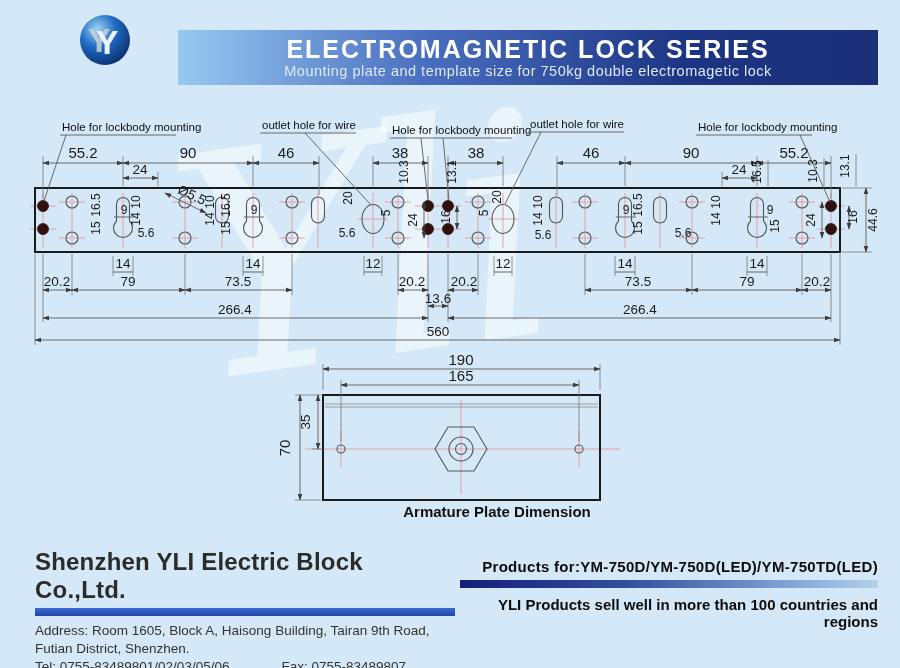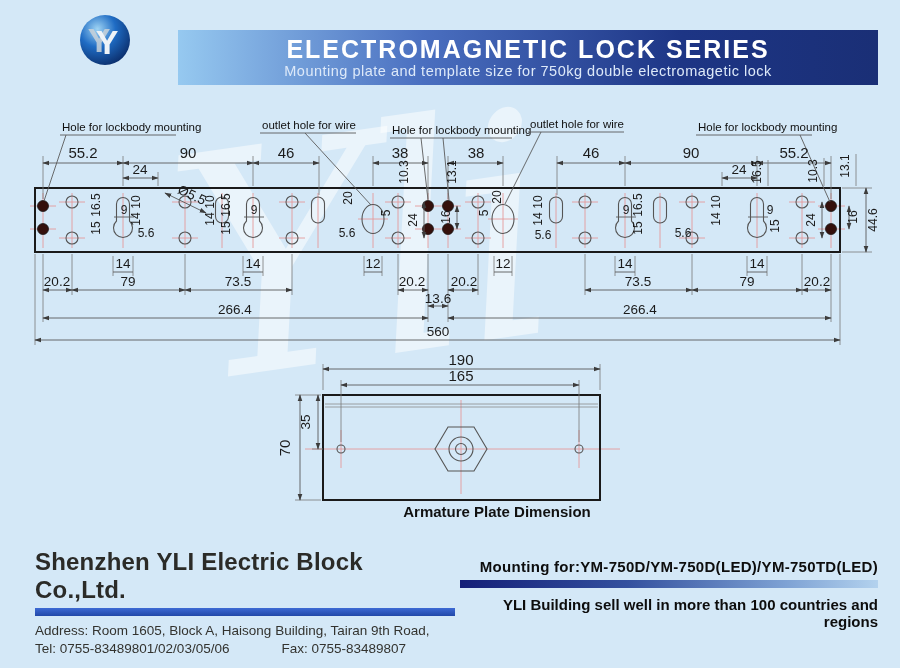--- a/index.html
+++ b/index.html
@@ -429,26 +429,27 @@
       <text class="alabel mid" x="497" y="517">Armature Plate Dimension</text>
     </g>
   </svg>
 
   <div class="ftr">
     <div class="fL">
       <div class="company">Shenzhen YLI Electric Block Co.,Ltd.</div>
       <div class="fbarL"></div>
       <div class="addr">
         <div>Address: Room 1605, Block A, Haisong Building, Tairan 9th Road,</div>
+        <div>Futian District, Shenzhen.</div>
         <div class="row telrow">
           <span>Tel: 0755-83489801/02/03/05/06</span>
           <span class="fx">Fax: 0755-83489807</span>
         </div>
       </div>
     </div>
     <div class="fR">
-      <div class="suit">Mounting for:YM-750D/YM-750D(LED)/YM-750TD(LED)</div>
+      <div class="suit">Products for:YM-750D/YM-750D(LED)/YM-750TD(LED)</div>
       <div class="fbarR"></div>
-      <div class="slogan">YLI Building sell well in more than 100 countries and regions</div>
+      <div class="slogan">YLI Products sell well in more than 100 countries and regions</div>
     </div>
   </div>
 
 </div>
 
 </body></html>

